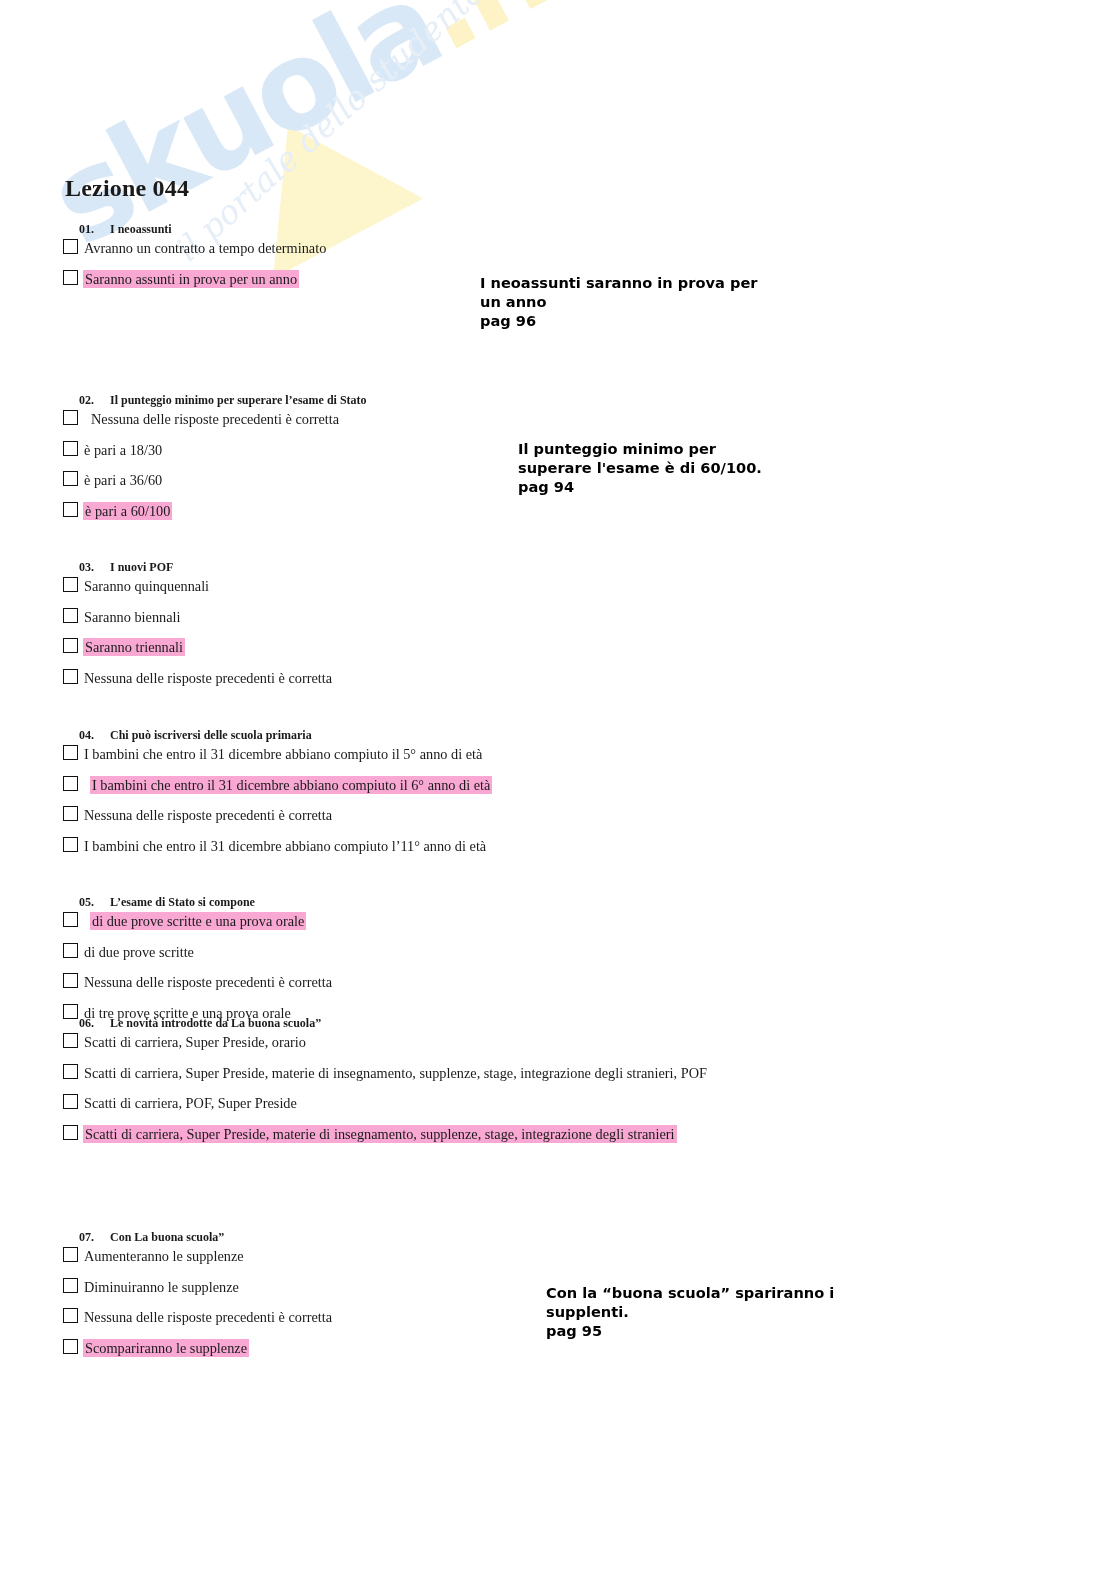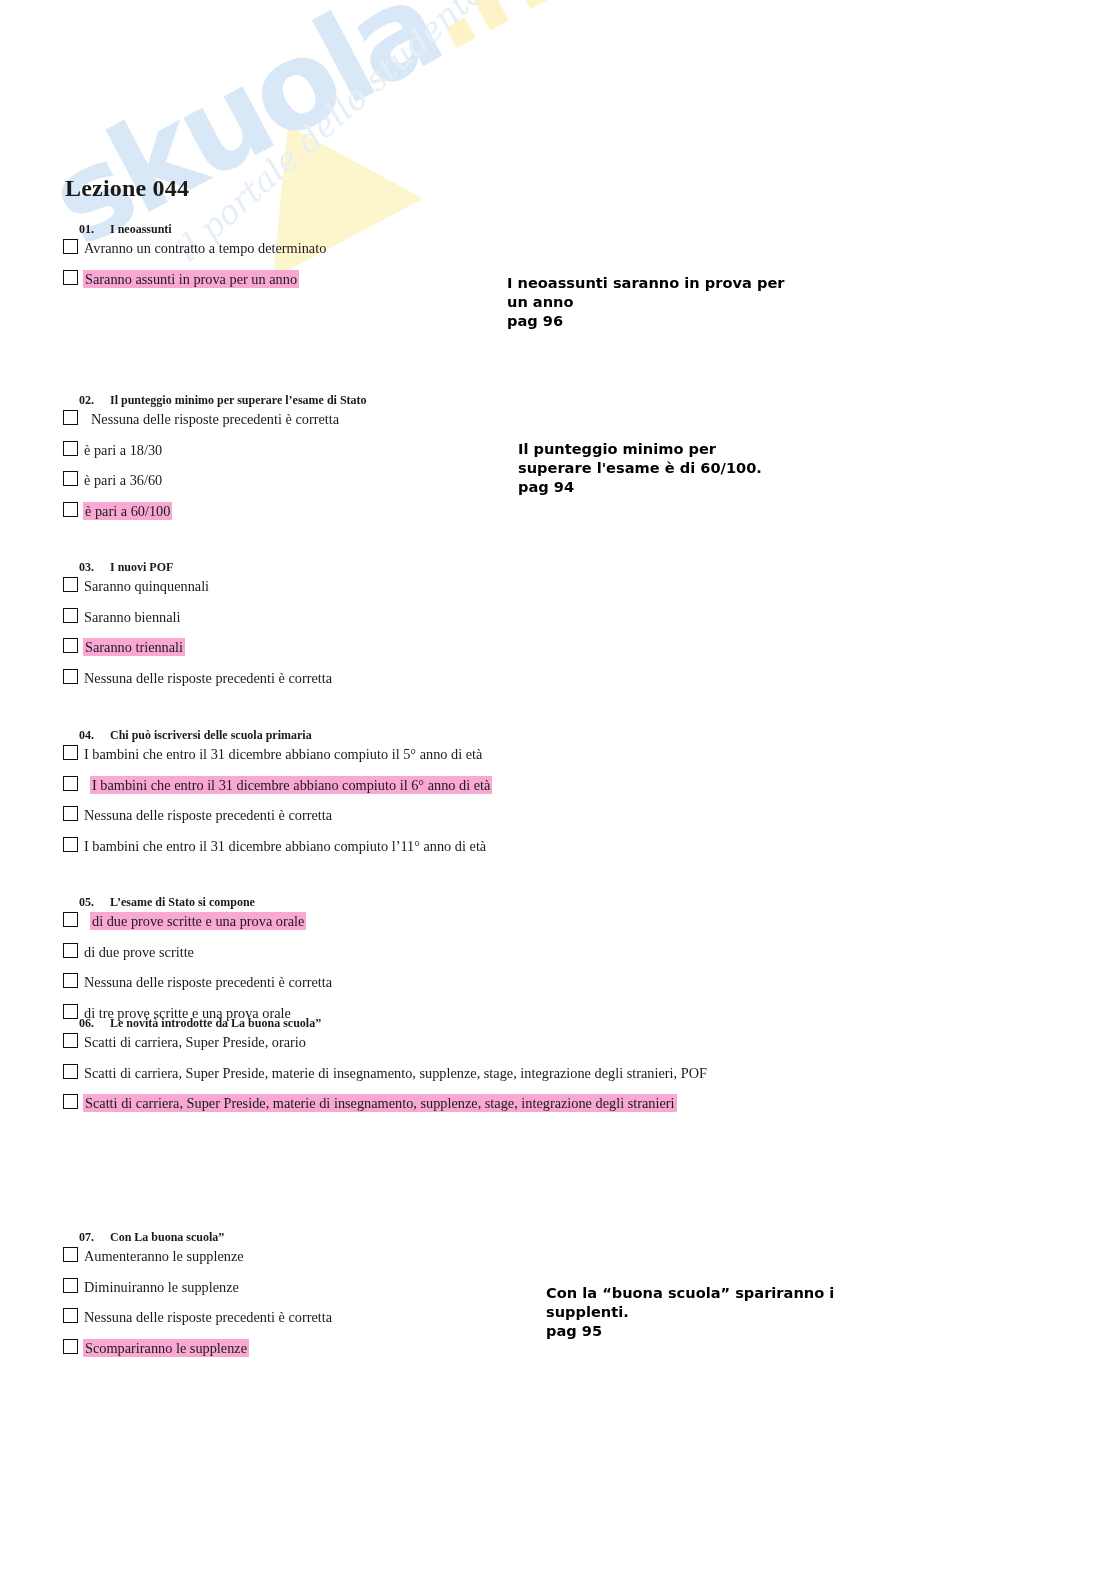--- a/index.html
+++ b/index.html
@@ -248,20 +248,24 @@
       <div class="option">
         <span class="cbox"></span>
         <span class="otext">Scatti di carriera, Super Preside, orario</span>
       </div>
       <div class="option">
         <span class="cbox"></span>
         <span class="otext">Scatti di carriera, Super Preside, materie di insegnamento, supplenze, stage, integrazione degli stranieri, POF</span>
       </div>
       <div class="option">
         <span class="cbox"></span>
+        <span class="otext">Scatti di carriera, POF, Super Preside</span>
+      </div>
+      <div class="option">
+        <span class="cbox"></span>
         <span class="otext hl">Scatti di carriera, Super Preside, materie di insegnamento, supplenze, stage, integrazione degli stranieri</span>
       </div>
     </div>
 
     <div class="question-block" style="top:1230px">
       <div class="q-head">
         <span class="q-num">07.</span><span>Con   La buona scuola”</span>
       </div>
       <div class="option">
         <span class="cbox"></span>
@@ -274,21 +278,21 @@
       <div class="option">
         <span class="cbox"></span>
         <span class="otext">Nessuna delle risposte precedenti è corretta</span>
       </div>
       <div class="option">
         <span class="cbox"></span>
         <span class="otext hl">Scompariranno le supplenze</span>
       </div>
     </div>
 
-    <div class="note" style="left:507px; top:274px;">I neoassunti saranno in prova per
+    <div class="note" style="left:480px; top:274px;">I neoassunti saranno in prova per
 un anno
 pag 96</div>
     <div class="note" style="left:518px; top:440px;">Il punteggio minimo per
 superare l'esame è di 60/100.
 pag 94</div>
     <div class="note" style="left:546px; top:1284px;">Con la “buona scuola” spariranno i
 supplenti.
 pag 95</div>
 
   </div>

